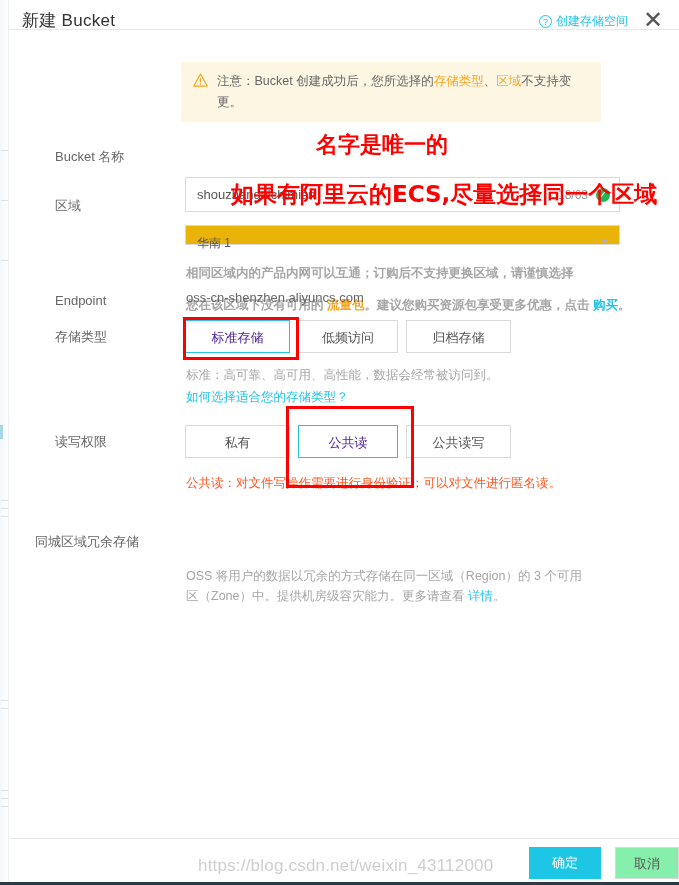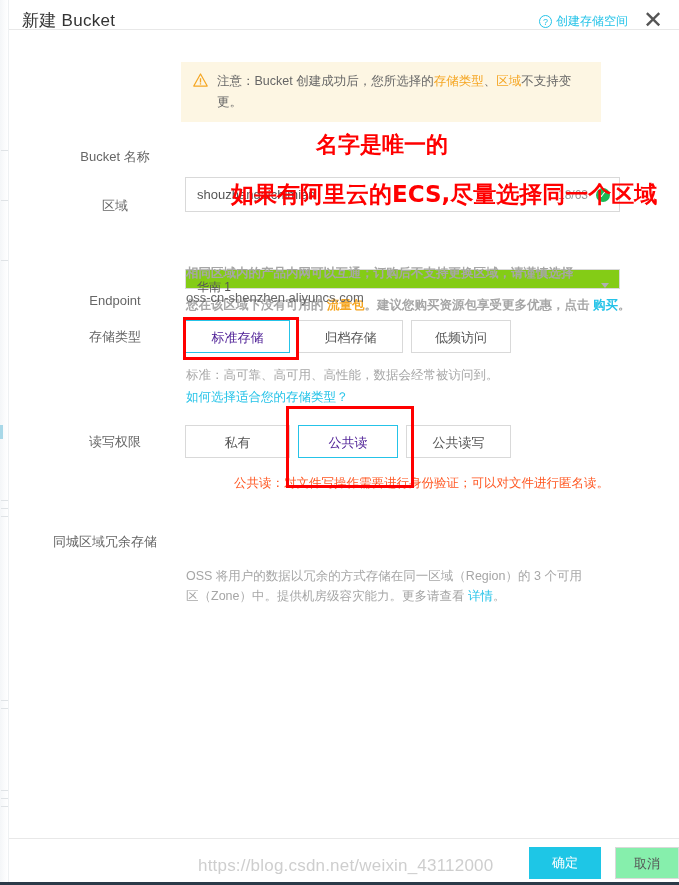--- a/index.html
+++ b/index.html
@@ -134,21 +134,21 @@
     width: 15px;
     height: 14px;
   }
   .notice .hl {
     color: #f5a623;
   }
 
   .row-label {
     position: absolute;
     width: 120px;
-    text-align: center;
+    text-align: left;
     color: #666;
     font-size: 13px;
   }
 
   
   .name-field {
     position: absolute;
     left: 176px;
     top: 134px;
     width: 435px;
@@ -187,22 +187,21 @@
 
   
   .region-field {
     position: absolute;
     left: 176px;
     top: 182px;
     width: 435px;
     height: 20px;
     border: 1px solid #d9d9d9;
     box-sizing: border-box;
-    background: #84cc16;
-    margin-top: 44px;
+    background: #eab308;
   }
   .region-value {
     position: absolute;
     left: 11px;
     top: 9px;
     font-size: 12px;
     color: #555;
   }
   .region-arrow {
     position: absolute;
@@ -260,21 +259,20 @@
   .desc {
     position: absolute;
     color: #a6a6a6;
     font-size: 12.5px;
     line-height: 20px;
   }
   .warn-red {
     position: absolute;
     color: #ff5722;
     font-size: 12.5px;
-    margin-left: 48px;
   }
 
   
   .annot-rect {
     position: absolute;
     border: 3px solid #ff0000;
     box-sizing: border-box;
     pointer-events: none;
   }
   
@@ -400,22 +398,22 @@
 
     <div class="hint" style="left:177px; top:222px;">相同区域内的产品内网可以互通；订购后不支持更换区域，请谨慎选择</div>
     <div class="hint" style="left:177px; top:254px;"><span>您在该区域下没有可用的 </span><span class="orange">流量包</span><span>。建议您购买资源包享受更多优惠，点击 </span><span class="link">购买</span><span>。</span></div>
 
     <div class="row-label" style="left:46px; top:250px;">Endpoint</div>
     <div class="endpoint-value" style="top:247px;">oss-cn-shenzhen.aliyuncs.com</div>
 
     <div class="row-label" style="left:46px; top:285px;">存储类型</div>
     <div class="btn-group" style="left:176px; top:277px;">
       <div class="opt-btn selected" style="width:105px;">标准存储</div>
+      <div class="opt-btn" style="width:100px;">低频访问</div>
       <div class="opt-btn" style="width:105px;">归档存储</div>
-      <div class="opt-btn" style="width:100px;">低频访问</div>
     </div>
     <div class="desc" style="left:177px; top:322px;">标准：高可靠、高可用、高性能，数据会经常被访问到。</div>
     <div class="link" style="position:absolute; left:177px; top:346px; font-size:12.5px;">如何选择适合您的存储类型？</div>
 
     <div class="row-label" style="left:46px; top:390px;">读写权限</div>
     <div class="btn-group" style="left:176px; top:382px;">
       <div class="opt-btn" style="width:105px;">私有</div>
       <div class="opt-btn selected" style="width:100px;">公共读</div>
       <div class="opt-btn" style="width:105px;">公共读写</div>
     </div>

